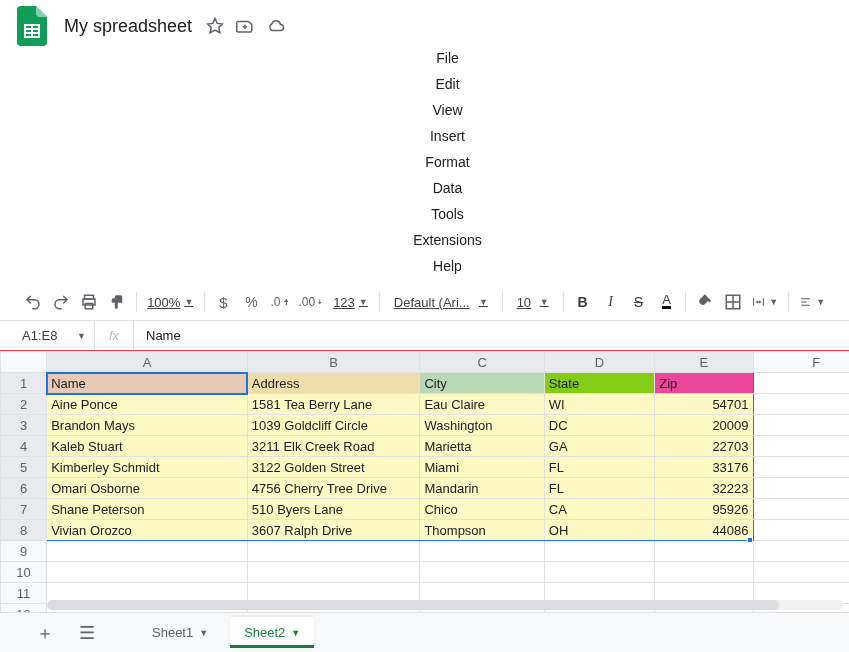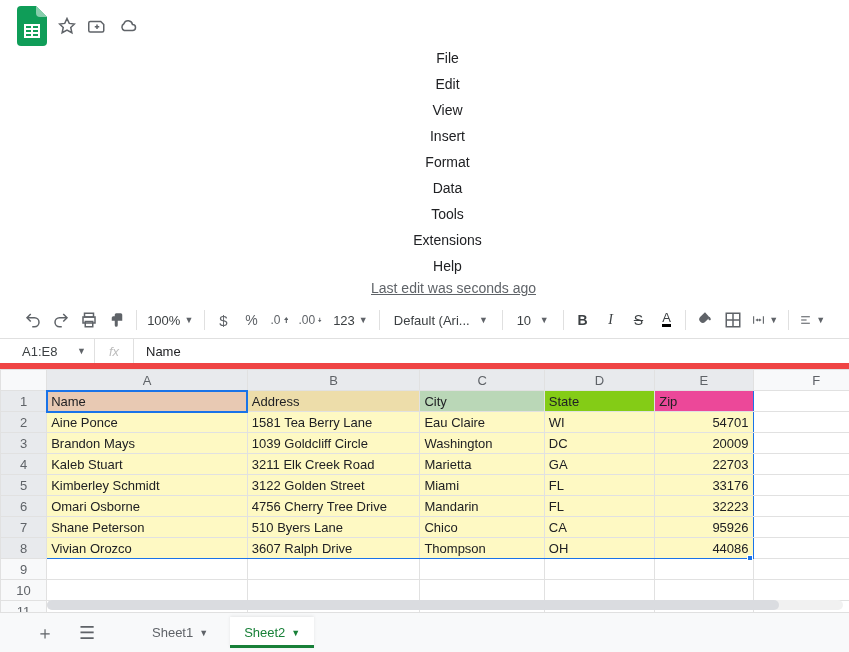--- a/index.html
+++ b/index.html
@@ -66,28 +66,28 @@
     gap: 2px;
   }
   .tbtn {
     min-width: 26px; height: 28px;
     display: flex; align-items: center; justify-content: center;
     color: #5f6368;
     cursor: pointer;
     padding: 0 4px;
     border-radius: 2px;
   }
-  .tbtn.wide { padding: 0 8px; font-size: 13px; color: #3c4043; }
+  .tbtn.wide { padding: 0 8px; font-size: 13px; color: #3c4043; text-decoration: underline; }
   .tsep { width: 1px; height: 20px; background: #e0e0e0; margin: 0 4px; }
   .dropdown-caret { font-size: 9px; color: #5f6368; margin-left: 4px; }
   
   .formula-row {
     display: flex;
     align-items: center;
-    border-bottom: 6px solid #ef4444;
+    border-bottom: 1px solid #ef4444;
     height: 30px;
   }
   .name-box {
     width: 94px;
     padding: 0 8px 0 22px;
     font-size: 13px;
     color: #3c4043;
     display: flex;
     align-items: center;
     justify-content: space-between;
@@ -243,20 +243,21 @@
         <rect x="7" y="18" width="16" height="2"></rect>
         <rect x="7" y="22" width="16" height="2"></rect>
         <rect x="7" y="26" width="16" height="2"></rect>
         <rect x="7" y="30" width="16" height="2"></rect>
         <rect x="7" y="18" width="2" height="14"></rect>
         <rect x="14" y="18" width="2" height="14"></rect>
         <rect x="21" y="18" width="2" height="14"></rect>
       </g>
     </svg>
   </div>
+  <div class="doc-title">My spreadsheet</div>
   <div class="title-icons">
     <span>
       <svg width="18" height="18" viewBox="0 0 24 24" fill="none" stroke="#5f6368" stroke-width="2">
           <polygon points="12 2 15 8.5 22 9.3 17 14 18.5 21 12 17.5 5.5 21 7 14 2 9.3 9 8.5 12 2"></polygon>
         </svg>
     </span>
     <span>
       <svg width="18" height="18" viewBox="0 0 24 24" fill="none" stroke="#5f6368" stroke-width="2">
           <path d="M3 6h14l4 4v8a2 2 0 0 1-2 2H3a2 2 0 0 1-2-2V8a2 2 0 0 1 2-2z"></path>
           <path d="M12 10v6m-3-3h6"></path>
@@ -273,21 +274,20 @@
 <div class="menu-row">
   <div class="menu-item">File</div>
   <div class="menu-item">Edit</div>
   <div class="menu-item">View</div>
   <div class="menu-item">Insert</div>
   <div class="menu-item">Format</div>
   <div class="menu-item">Data</div>
   <div class="menu-item">Tools</div>
   <div class="menu-item">Extensions</div>
   <div class="menu-item">Help</div>
-  <div class="last-edit">Last edit was seconds ago</div>
 </div>
 
 <div class="toolbar">
   <div class="tbtn">
       <svg width="18" height="18" viewBox="0 0 24 24" fill="none" stroke="#5f6368" stroke-width="2">
         <path d="M9 14L4 9l5-5"></path>
         <path d="M4 9h10a6 6 0 0 1 0 12h-3"></path>
       </svg>
     </div>
   <div class="tbtn">

